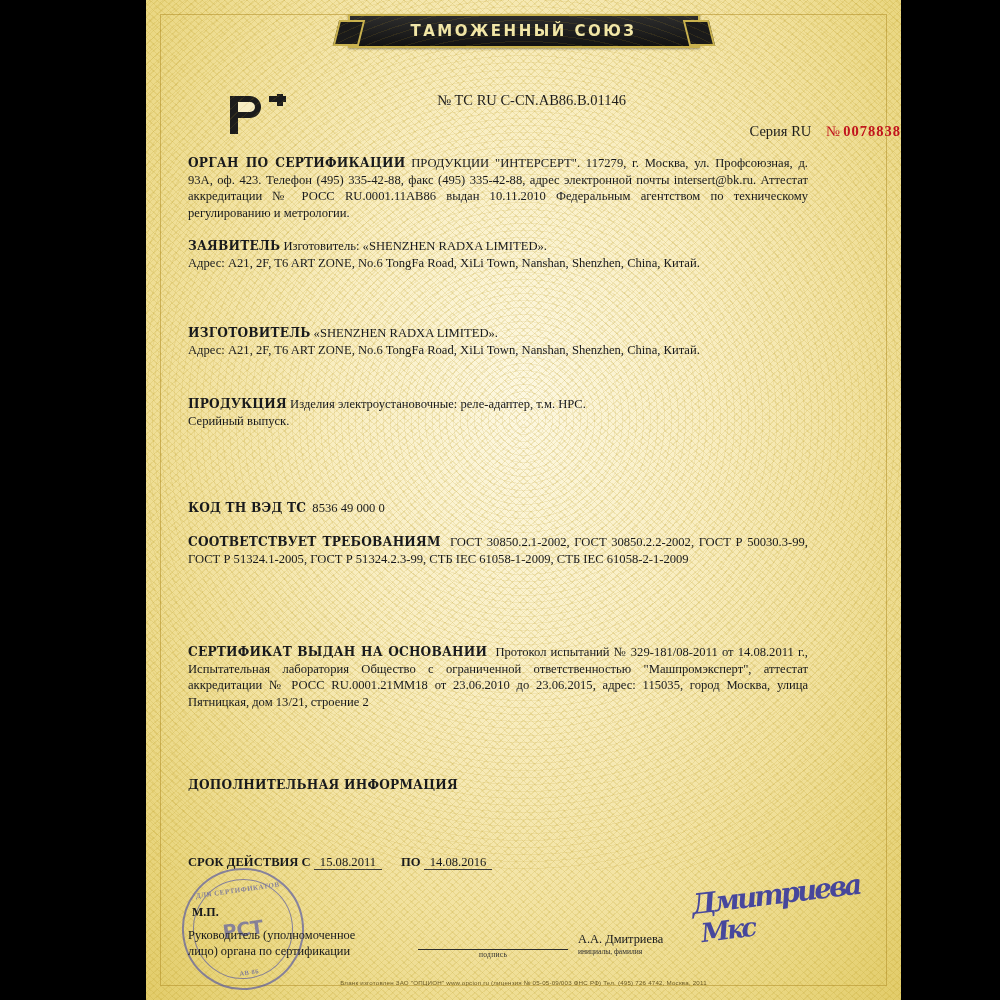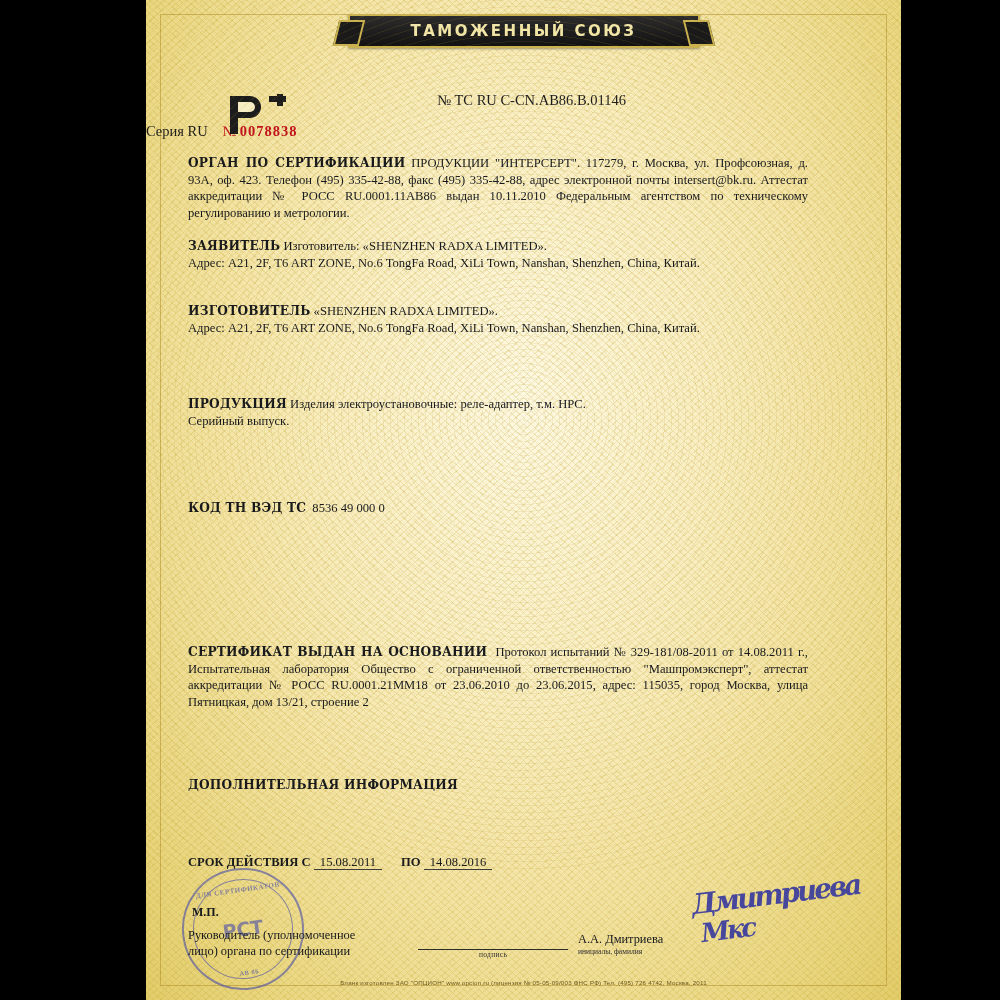--- a/index.html
+++ b/index.html
@@ -71,39 +71,39 @@
     color:#c8601c;
     text-shadow:0 0 1px rgba(120,60,10,.6);
     opacity:.92;
   }
 
   .certno{
     position:absolute;left:16px;right:0;top:92px;text-align:center;
     font-size:14.5px;color:#1b1b1b;
   }
   .seriesline{
-    position:absolute;left:0;right:12px;top:123px;text-align:left;
+    position:absolute;left:0;right:0;top:123px;text-align:right;
     font-size:14.5px;color:#1b1b1b;
   }
   .seriesline .num{color:#c1121c;font-weight:bold;letter-spacing:1px;}
   .seriesline .mark{color:#c1121c;}
 
   
   .pct{
     position:absolute;left:78px;top:88px;width:66px;height:52px;
   }
 
   
   .blk{position:absolute;left:42px;width:620px;font-size:12.6px;line-height:1.32;color:#16181c;text-align:justify;}
   .blk b{font-family:"DejaVu Serif", serif;font-size:12.2px;letter-spacing:.2px;}
   .lbl{font-weight:bold;}
 
   .b-organ{top:155px;}
   .b-zayav{top:238px;}
-  .b-izgot{top:303px;}
+  .b-izgot{top:325px;}
   .b-prod{top:396px;}
   .b-kod{top:500px;}
   .b-sootv{top:534px;}
   .b-osnov{top:644px;}
   .b-dopinfo{top:777px;}
 
   
   .valid{position:absolute;left:42px;top:855px;width:620px;font-size:12.6px;color:#16181c;}
   .valid .date{padding:0 6px;}
   .under{border-bottom:1px solid #3a3a3a;}
@@ -214,20 +214,24 @@
         <b class="lbl">ПРОДУКЦИЯ</b>
         <span>Изделия электроустановочные: реле-адаптер, т.м. HPC.</span><br>
         <span>Серийный выпуск.</span>
       </div>
 
       <div class="blk b-kod">
         <b class="lbl">КОД ТН ВЭД ТС</b>
         &nbsp;<span>8536 49 000 0</span>
       </div>
 
+      <div class="blk b-sootv">
+        <b class="lbl">СООТВЕТСТВУЕТ ТРЕБОВАНИЯМ</b>
+        &nbsp;<span>ГОСТ 30850.2.1-2002, ГОСТ 30850.2.2-2002, ГОСТ Р 50030.3-99, ГОСТ Р 51324.1-2005, ГОСТ Р 51324.2.3-99, СТБ IEC 61058-1-2009, СТБ IEC 61058-2-1-2009</span>
+      </div>
 
       <div class="blk b-osnov">
         <b class="lbl">СЕРТИФИКАТ ВЫДАН НА ОСНОВАНИИ</b>
         &nbsp;<span>Протокол испытаний № 329-181/08-2011 от 14.08.2011 г., Испытательная лаборатория Общество с ограниченной ответственностью "Машпромэксперт", аттестат аккредитации № РОСС RU.0001.21ММ18 от 23.06.2010 до 23.06.2015, адрес: 115035, город Москва, улица Пятницкая, дом 13/21, строение 2</span>
       </div>
 
       <div class="blk b-dopinfo">
         <b class="lbl">ДОПОЛНИТЕЛЬНАЯ ИНФОРМАЦИЯ</b>
       </div>
 

